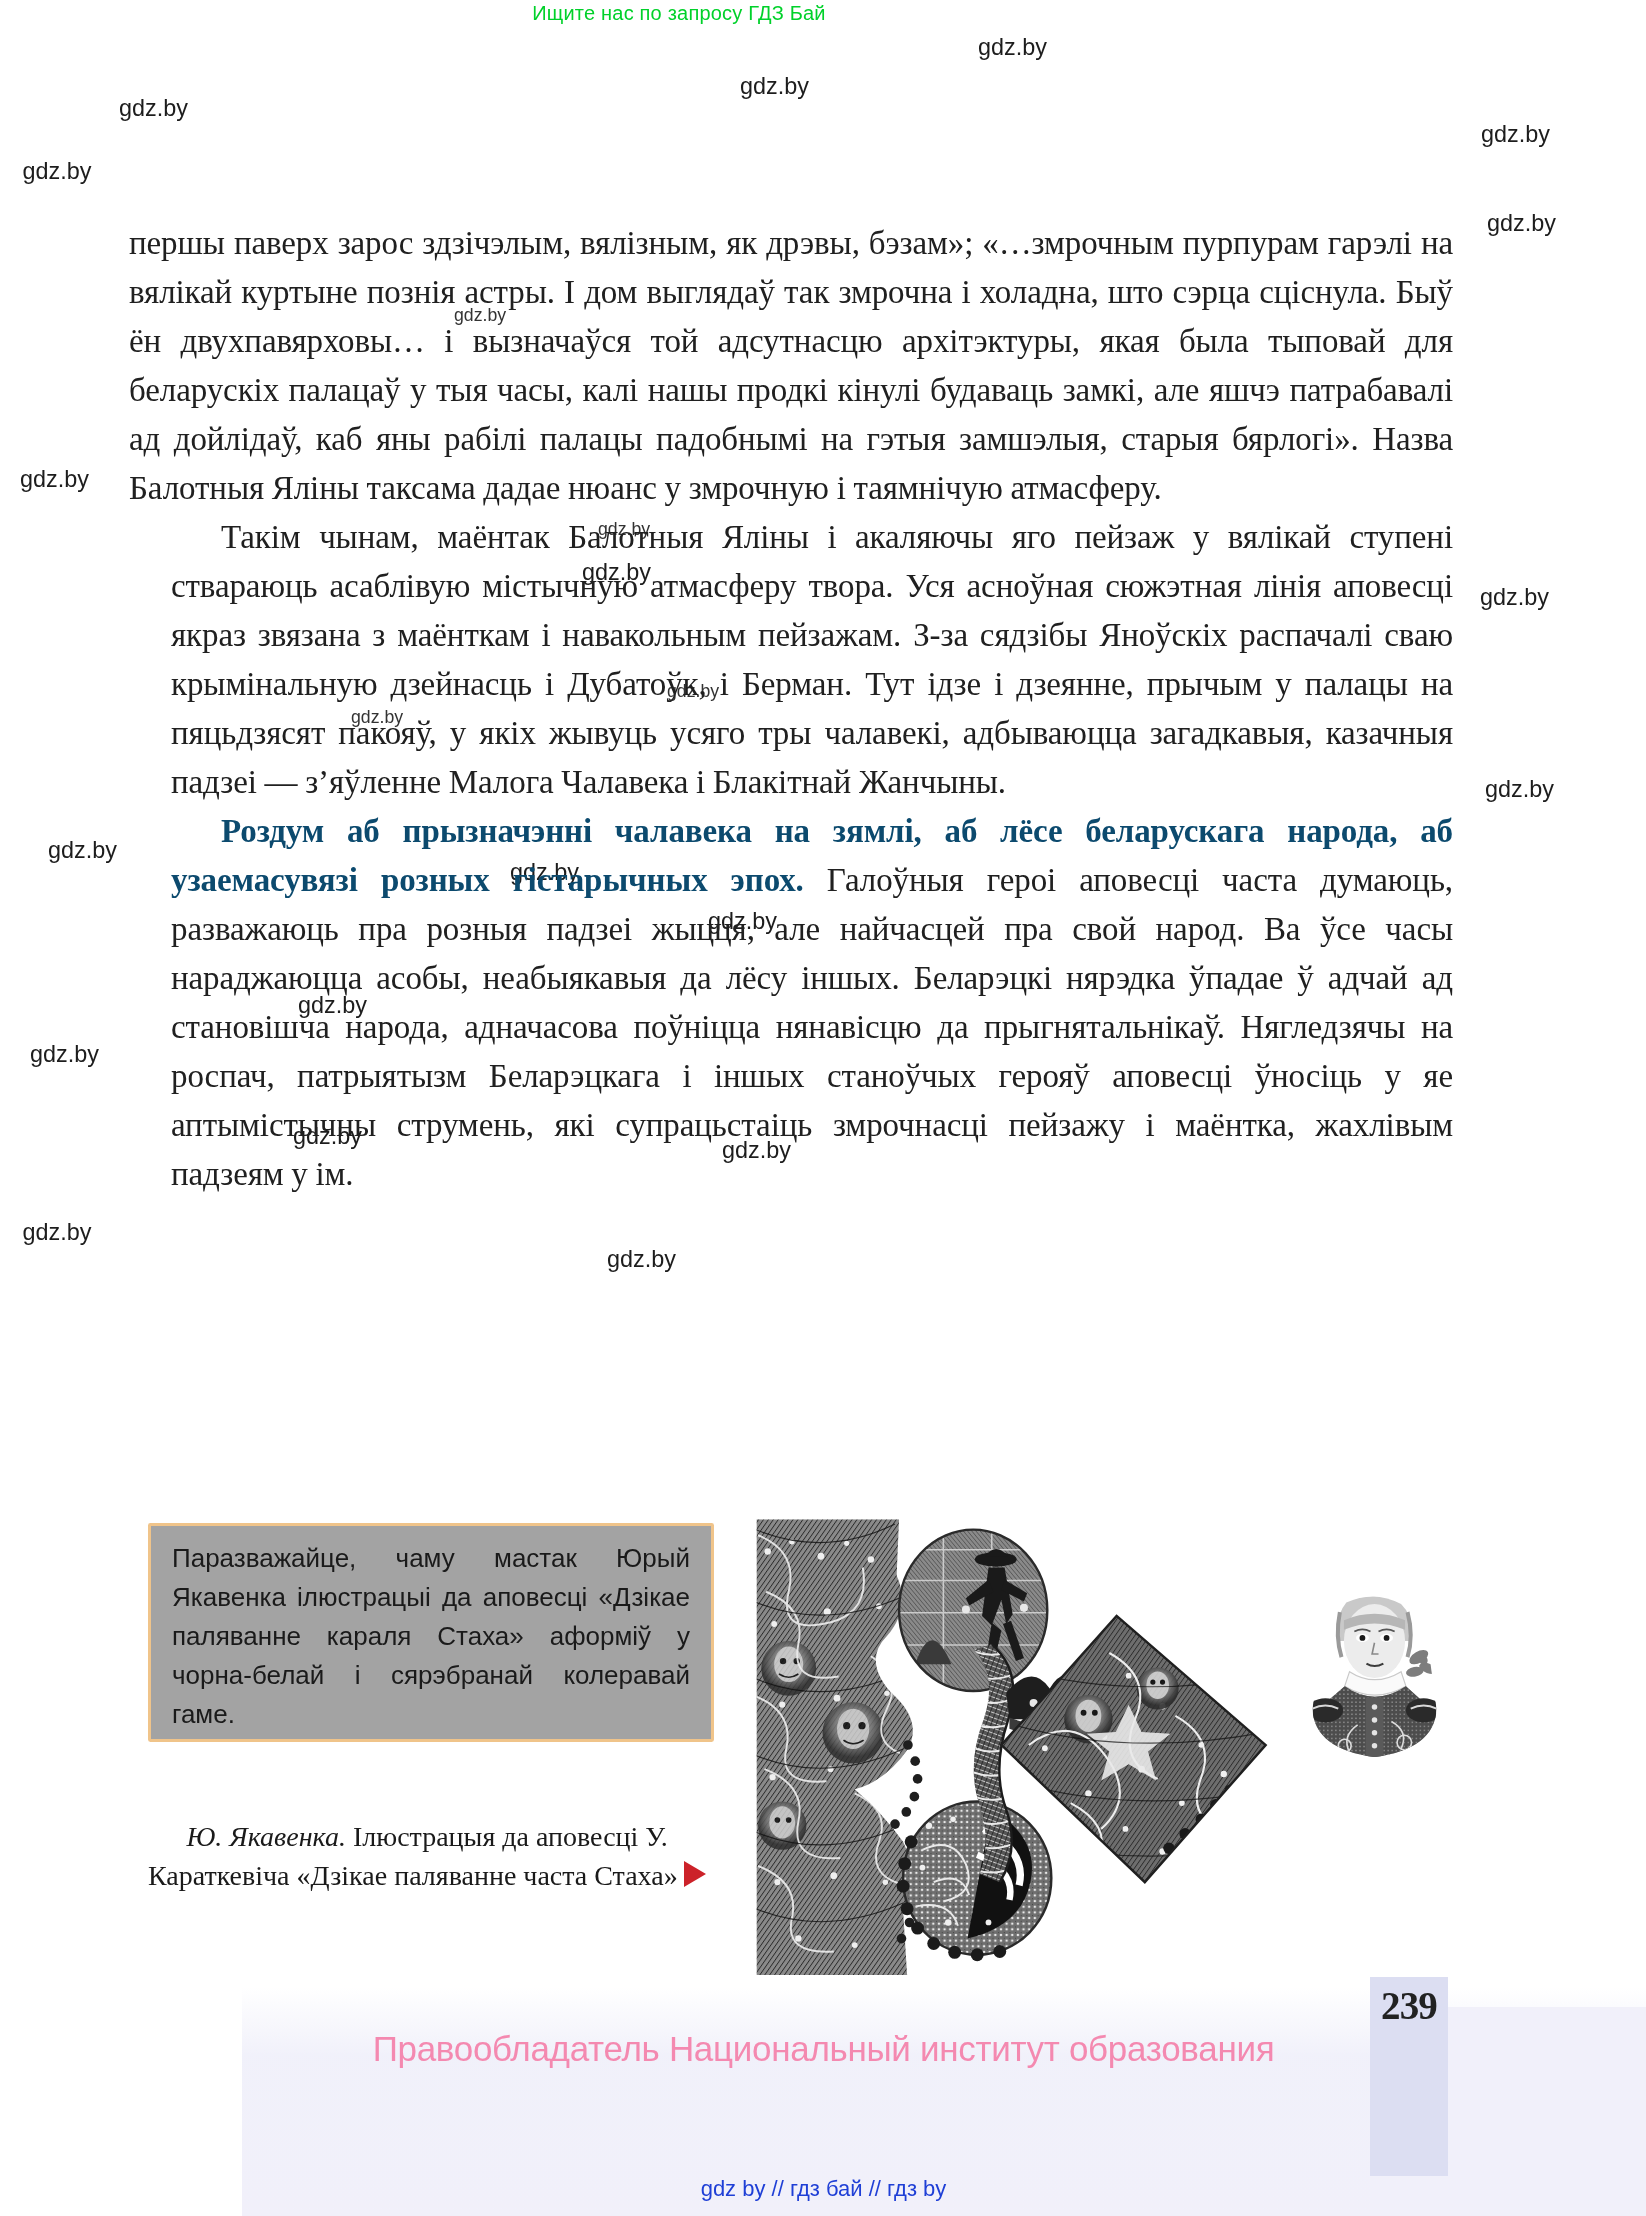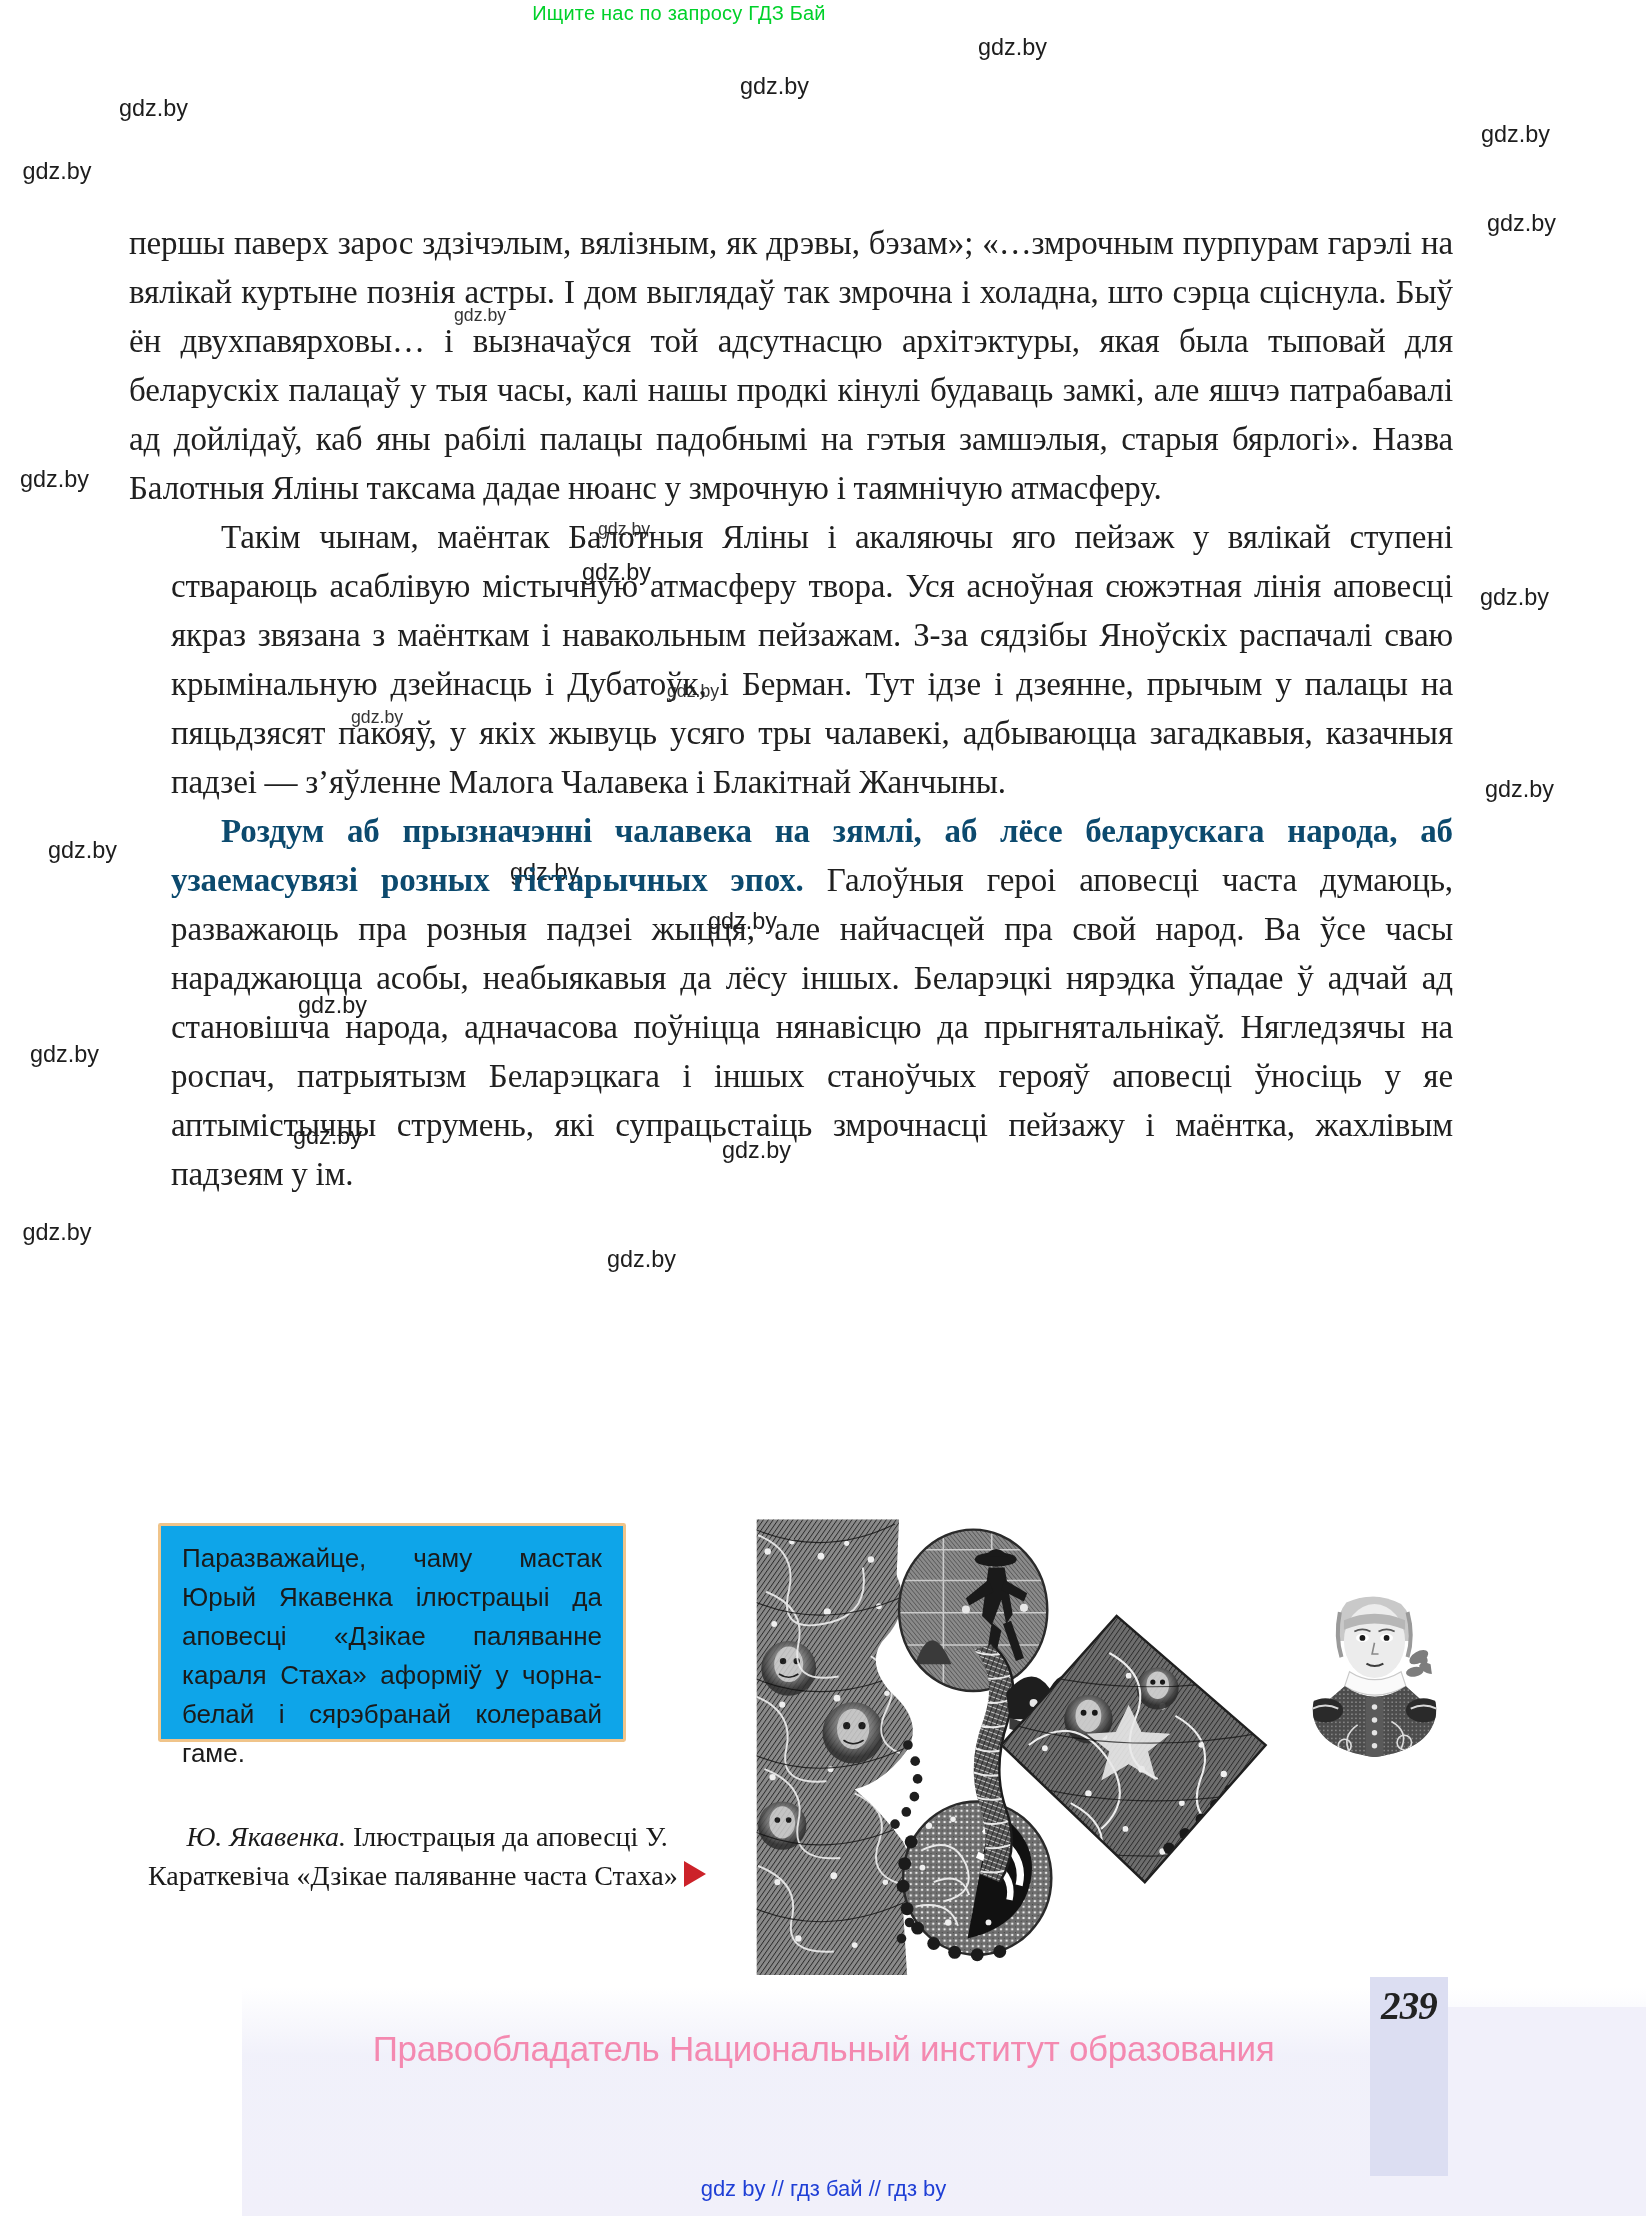--- a/index.html
+++ b/index.html
@@ -96,25 +96,25 @@
     position: absolute;
     left: 0;
     top: 1487px;
     width: 1647px;
     height: 516px;
   }
 
   
   #callout {
     position: absolute;
-    left: 158px;
+    left: 148px;
     top: 36px;
-    width: 468px;
+    width: 566px;
     height: 219px;
-    background: #0ea5e9;
+    background: #a3a3a3;
     border: 3.2px solid #f0c48a;
     border-radius: 2.4px;
     padding: 13px 21px 9.7px 21px;
   }
   #callout p {
     margin: 0;
     font-family: "Liberation Sans", "DejaVu Sans", sans-serif;
     font-size: 26px;
     line-height: 39px;
     color: #1a1a1a;
@@ -166,21 +166,20 @@
     position: absolute;
     left: 1370px;
     top: 1977px;
     width: 78px;
     height: 199px;
     background: #dcdef2;
     display: flex;
     justify-content: center;
     align-items: flex-start;
     padding-top: 6.4px;
-    font-style: italic;
   }
   #pagenum {
     font-family: "Liberation Serif", "DejaVu Serif", serif;
     font-size: 39px;
     font-weight: bold;
     color: #222;
     letter-spacing: -0.8px;
   }
 
   

